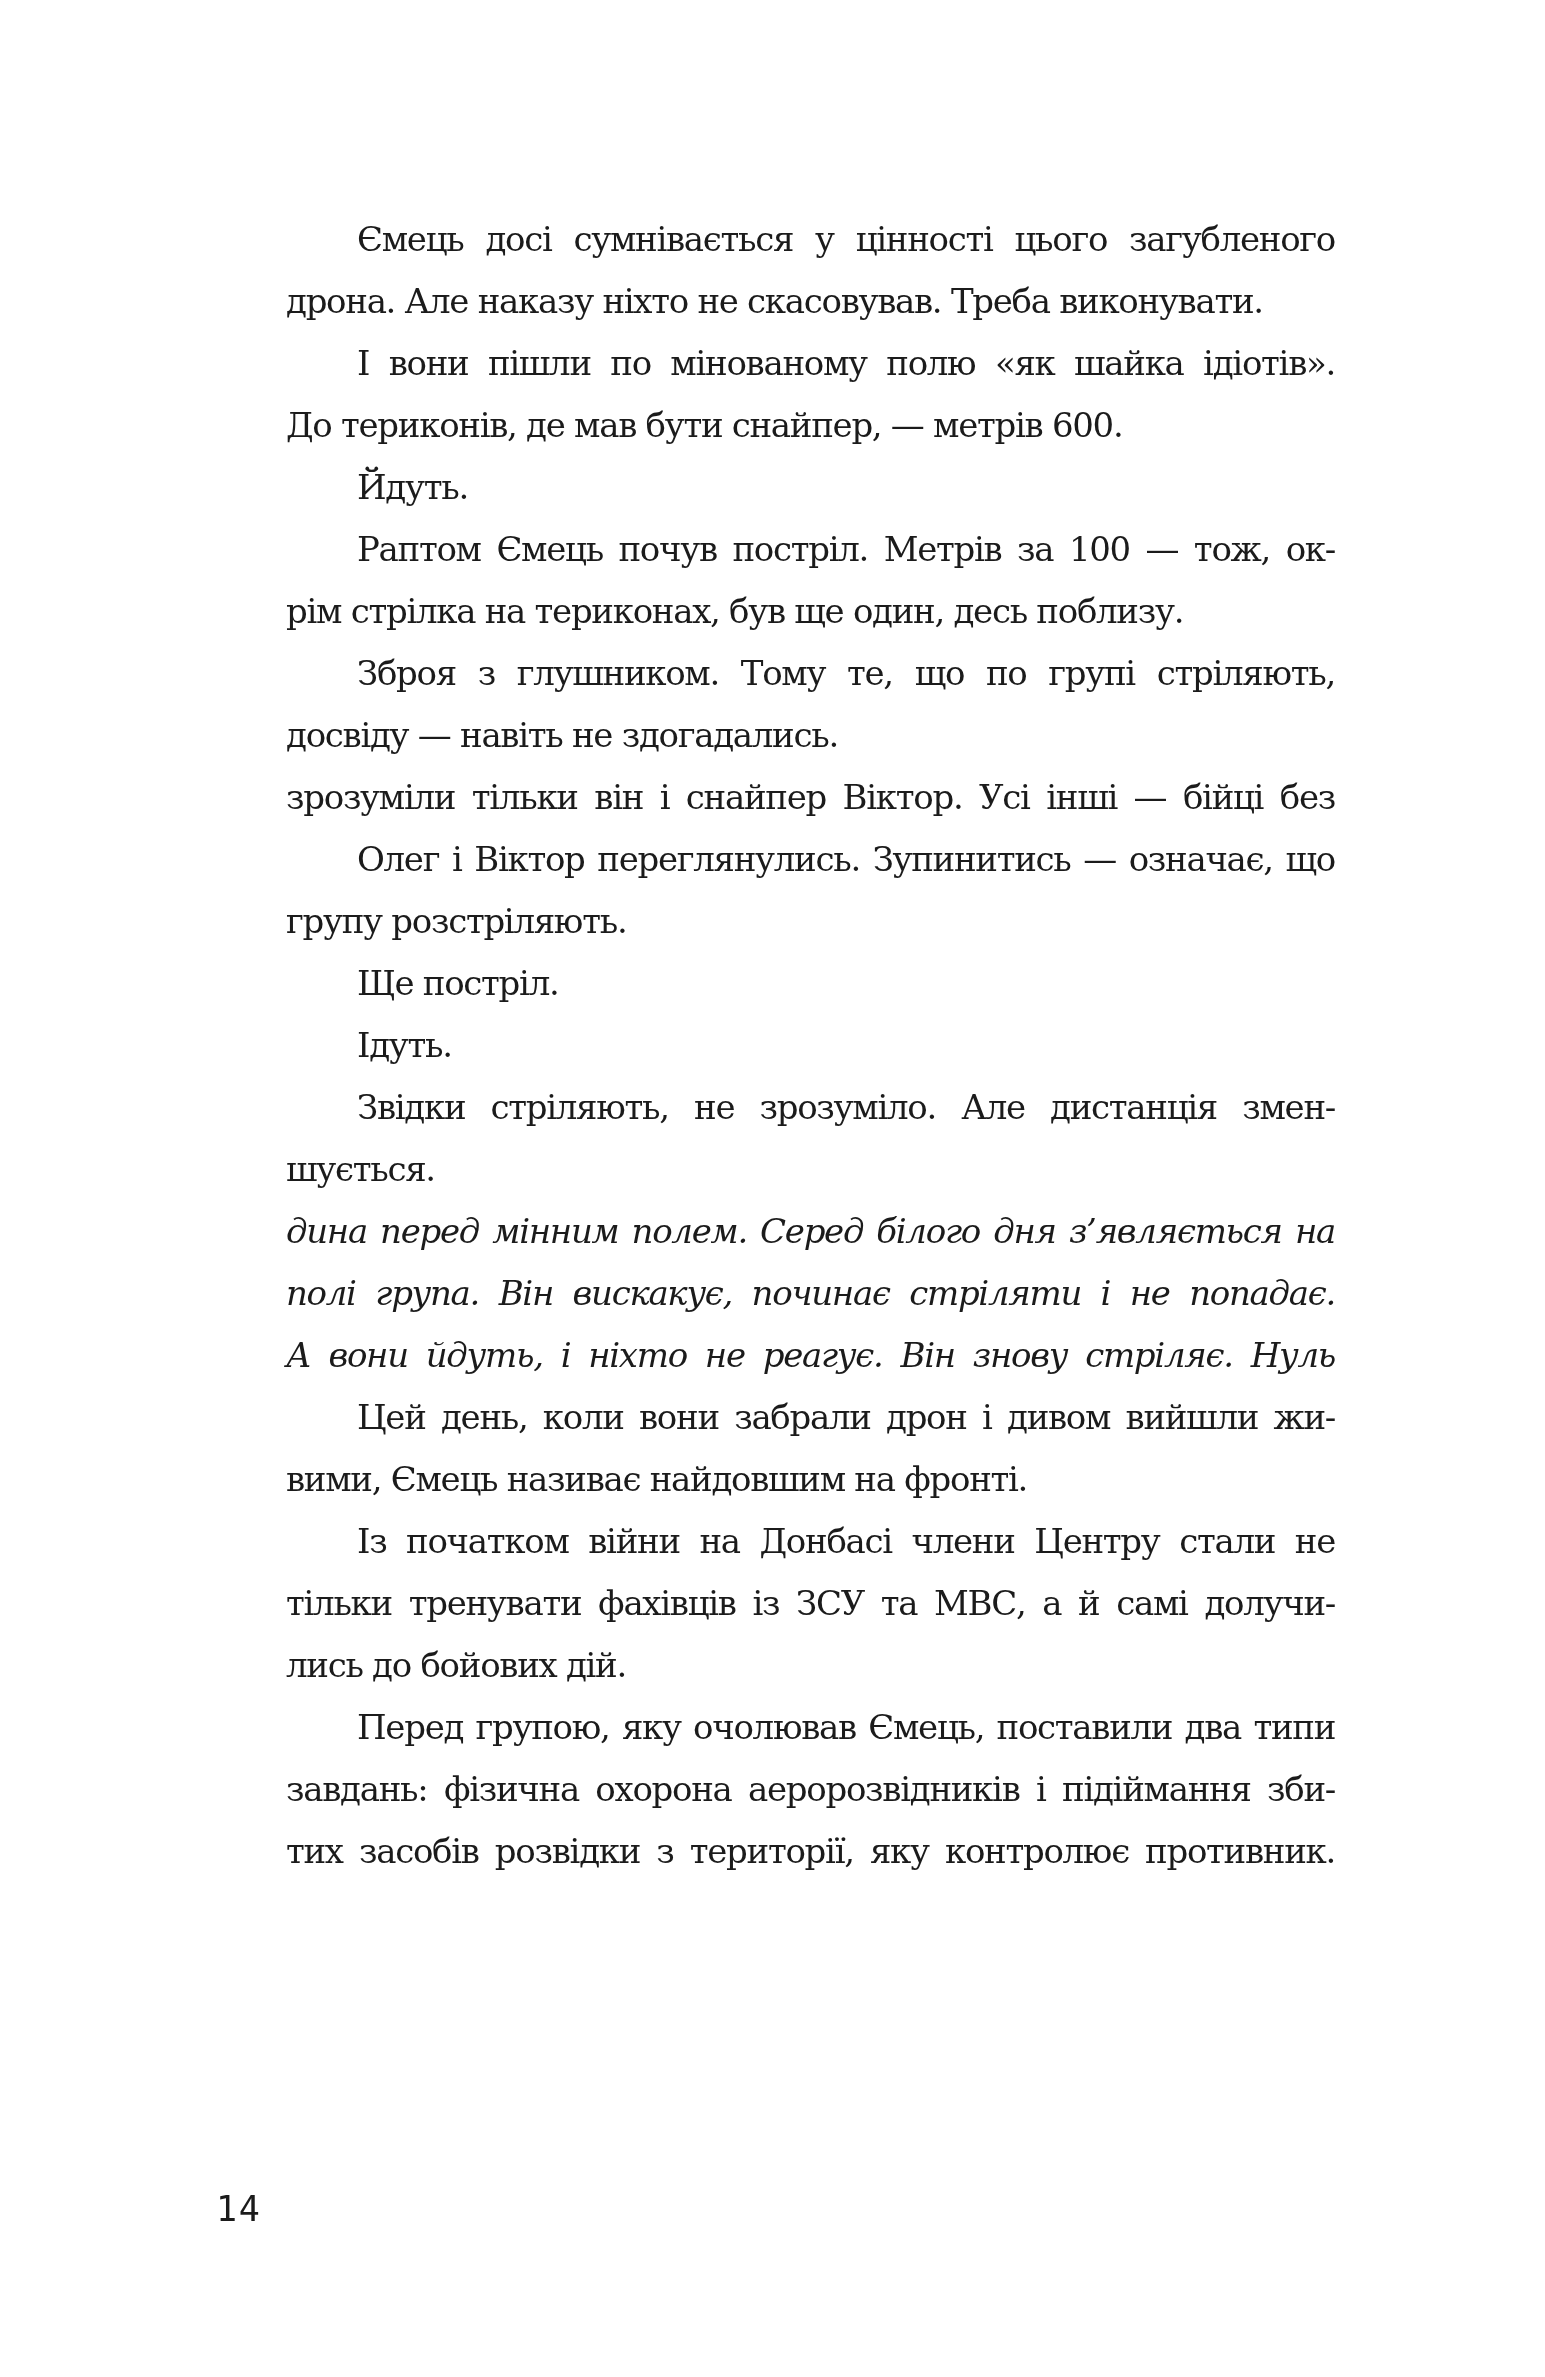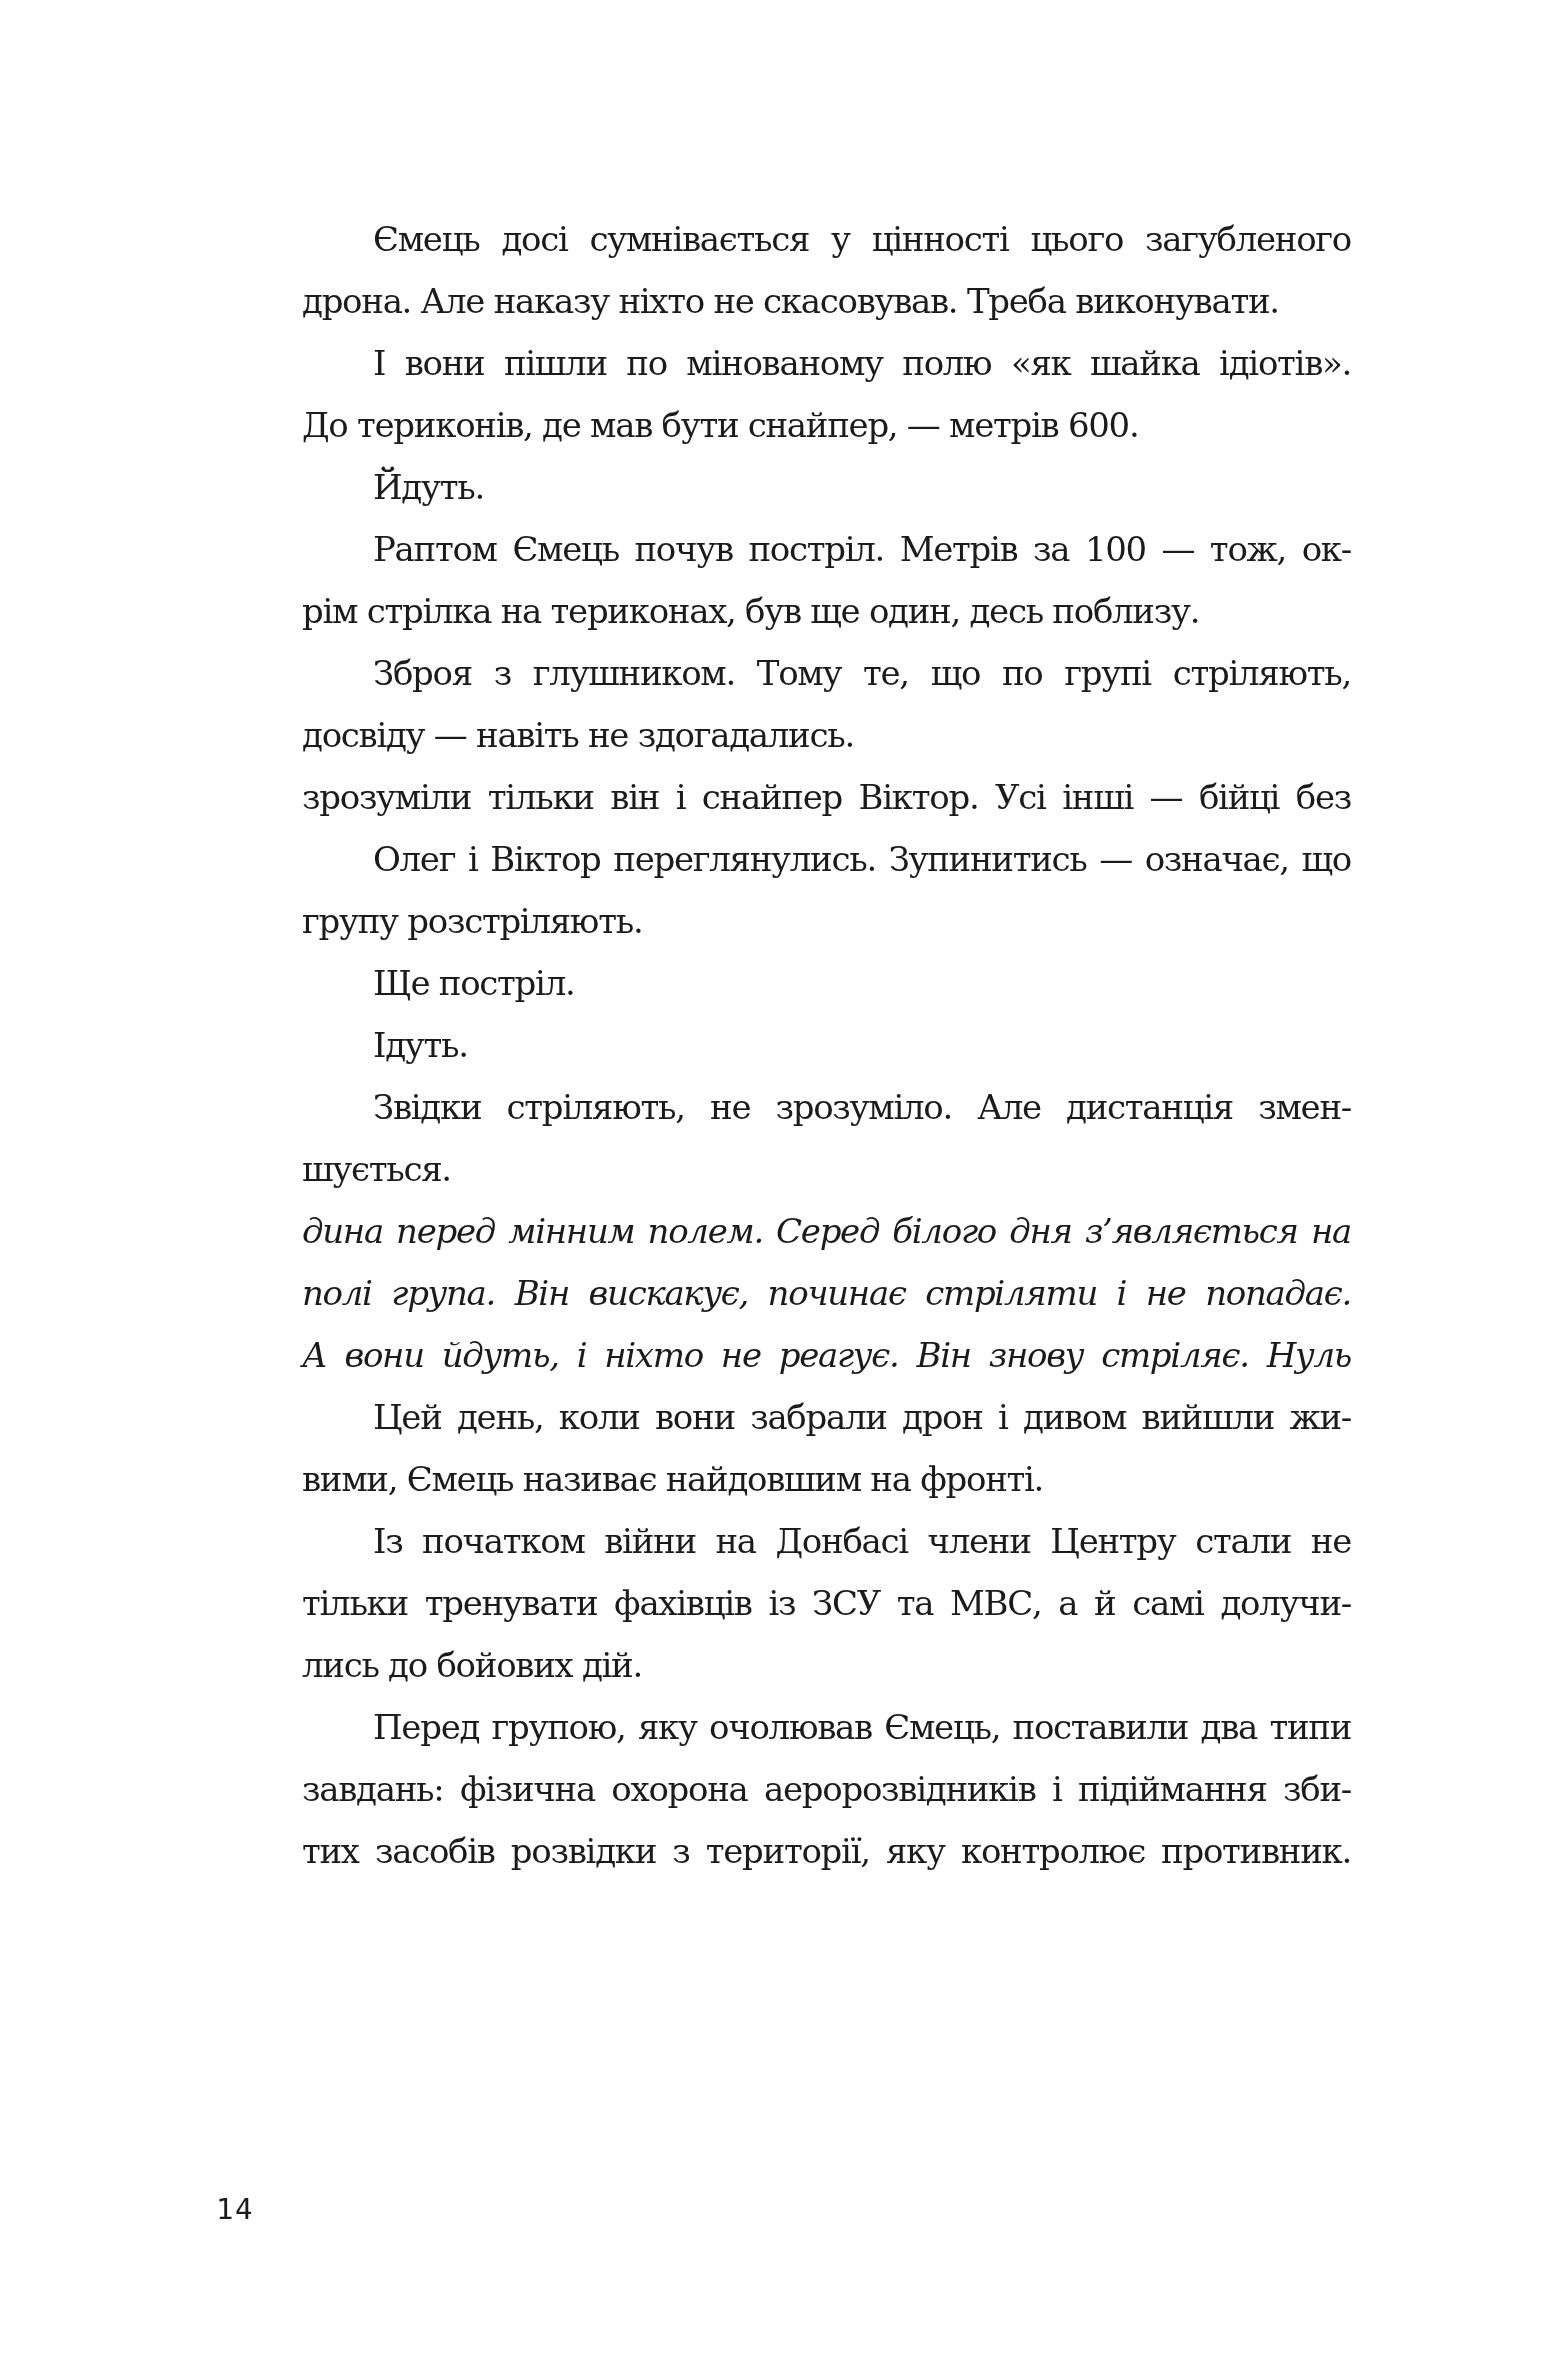--- a/index.html
+++ b/index.html
@@ -15,21 +15,21 @@
   }
   .page {
     position: absolute;
     left: 0; top: 0;
     width: 1545px;
     height: 2377px;
     background: #ffffff;
   }
   .text-block {
     position: absolute;
-    left: 231px;
+    left: 215px;
     top: 208px;
     width: 1120px;
     font-family: "DejaVu Serif", "Liberation Serif", serif;
     font-size: 34px;
     line-height: 62px;
     color: #1b1b1b;
     letter-spacing: -1.3px;
     word-spacing: 0px;
   }
   .text-block p {
@@ -55,21 +55,21 @@
     font-style: italic;
   }
   .dash {
     font-style: normal;
   }
   .page-number {
     position: absolute;
     left: 216px;
     top: 2192px;
     font-family: "DejaVu Sans Mono", "Liberation Mono", monospace;
-    font-size: 29px;
+    font-size: 35px;
     line-height: 35px;
     color: #1b1b1b;
     letter-spacing: 1.6px;
   }
 </style>
 </head>
 <body>
 
 <div class="page">
   <div class="text-block">

